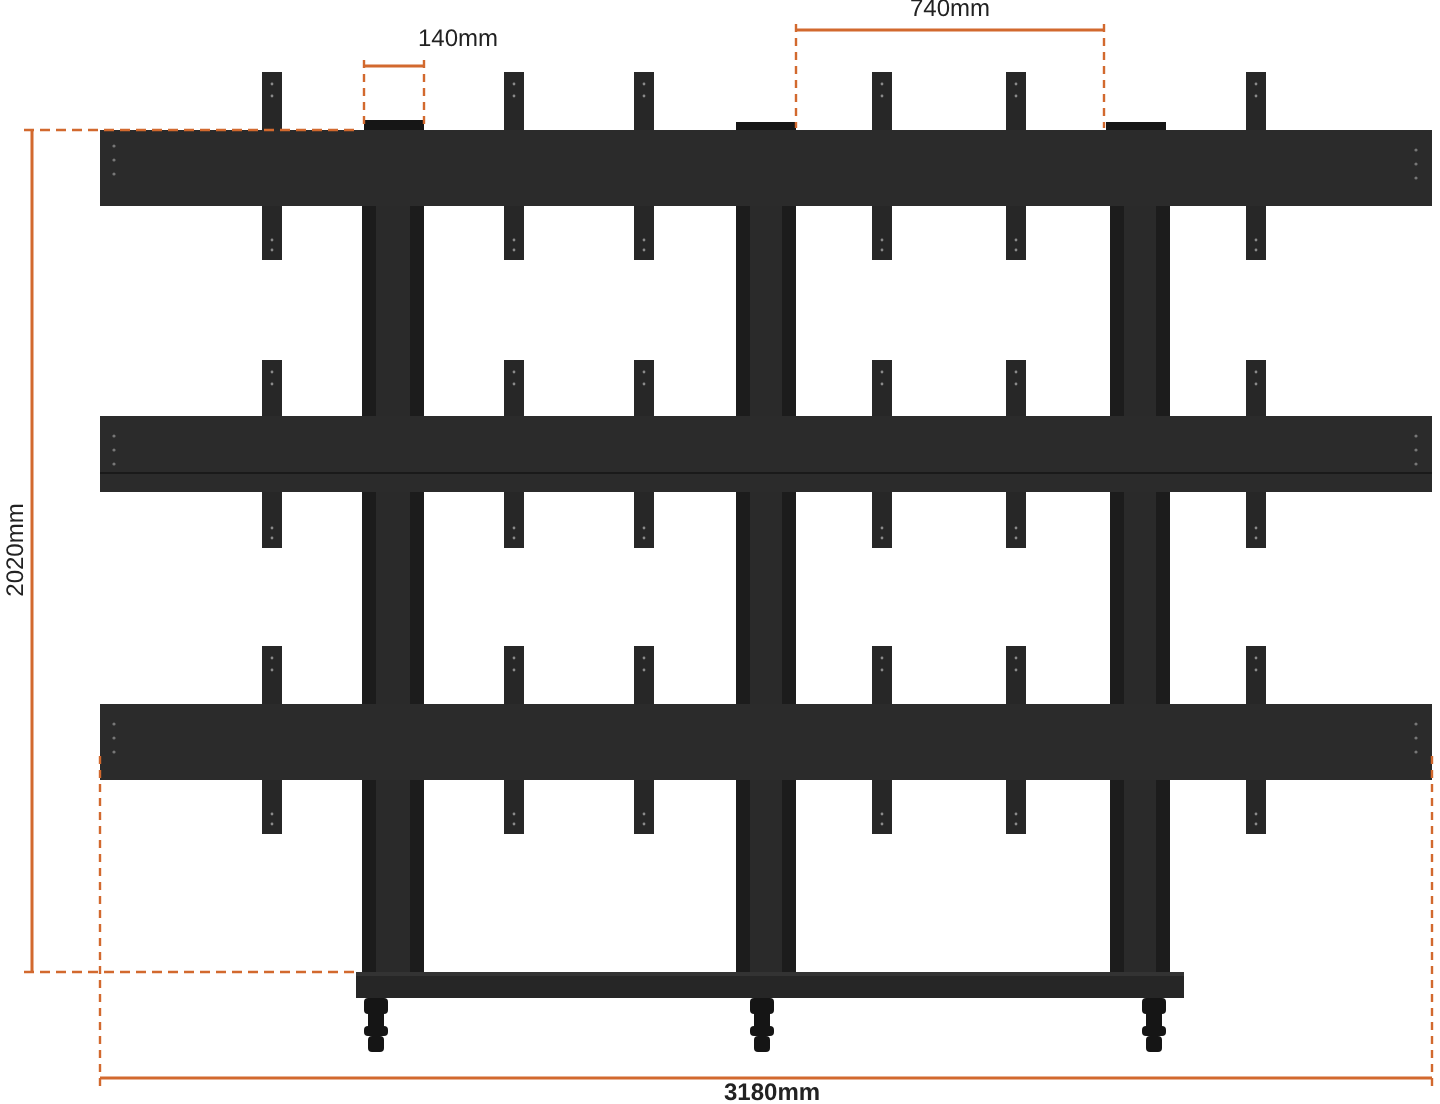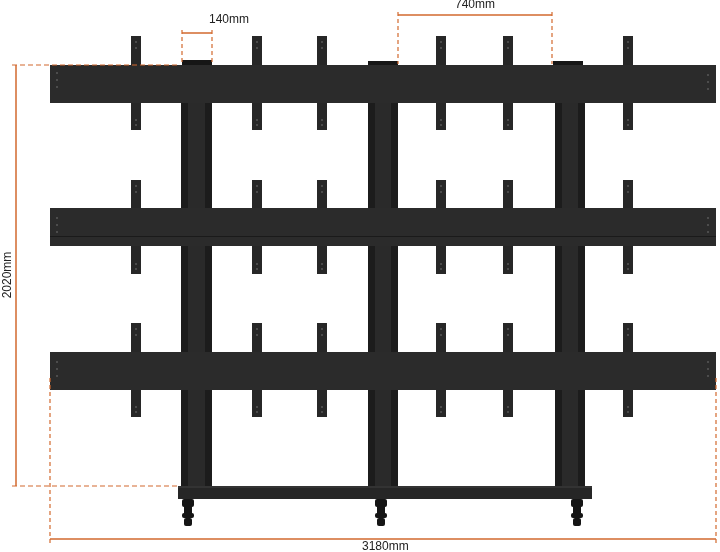--- a/index.html
+++ b/index.html
@@ -219,14 +219,14 @@
         <line x1="50" y1="539" x2="716" y2="539" stroke-width="1.5"></line>
         <line x1="50" y1="378" x2="50" y2="545" stroke-width="1.2" stroke-dasharray="4,3"></line>
         <line x1="716" y1="378" x2="716" y2="545" stroke-width="1.2" stroke-dasharray="4,3"></line>
       </g>
     </g>
   </svg>
 
   <span class="dim-label" style="left:177px; top:12px;margin-left:32px;">140mm</span>
   <span class="dim-label" style="left:455px; top:-3px;">740mm</span>
   <span class="dim-label vert" style="left:-16px; top:268px;">2020mm</span>
-  <span class="dim-label" style="left:362px; top:539px;">3180mm</span>
+  <span class="dim-label" style="left:362px; top:539px;font-weight:bold;">3180mm</span>
 </div>
 
 </body></html>

